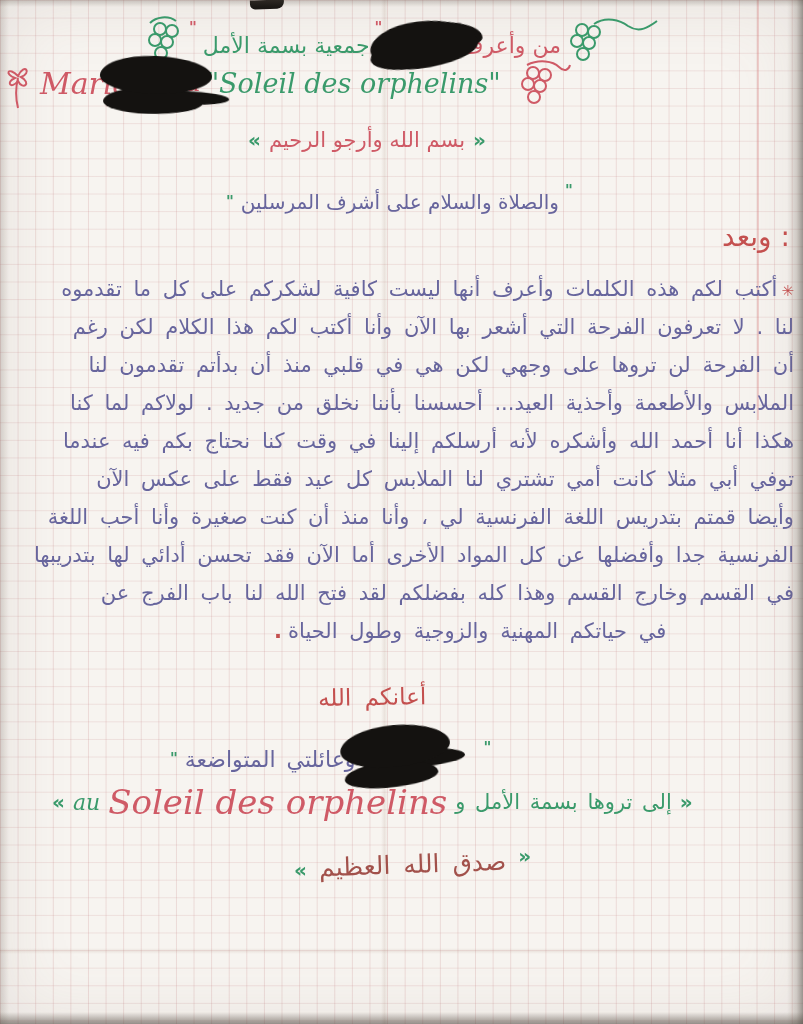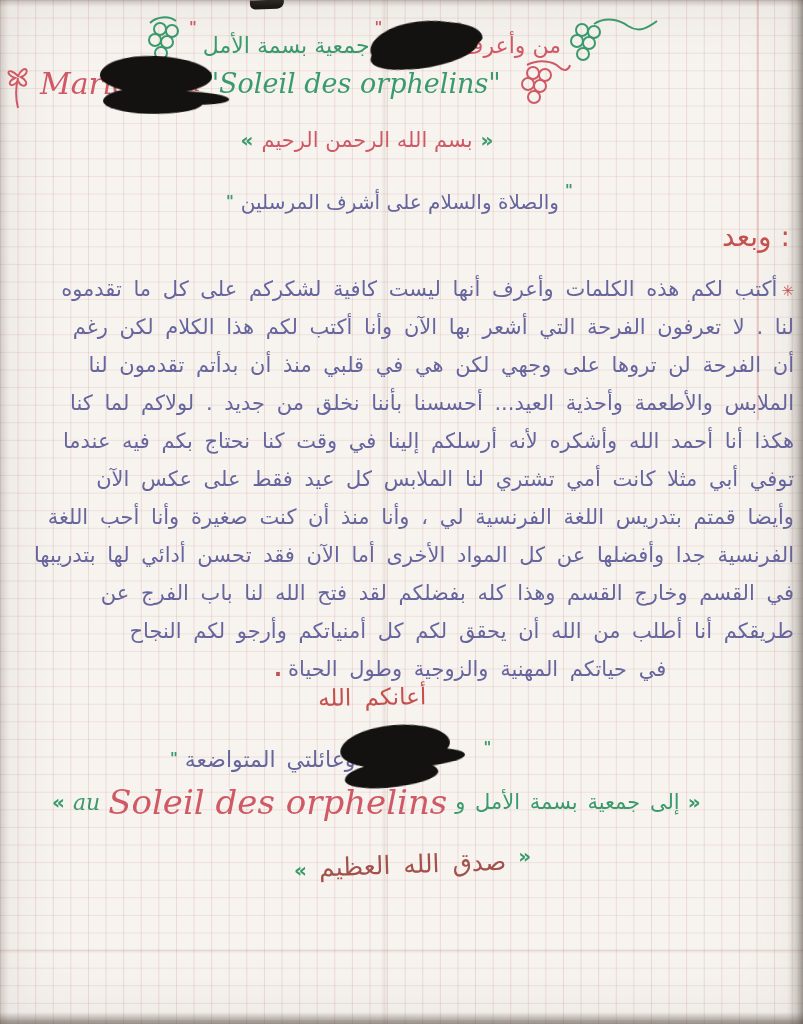--- a/index.html
+++ b/index.html
@@ -144,21 +144,21 @@
         <circle cx="21" cy="27" r="6"></circle>
           <circle cx="33" cy="29" r="6"></circle>
         <circle cx="27" cy="40" r="6"></circle>
       </g>
     </svg>
   </div>
   <div class="redact redact-2"></div>
 
   <div class="abs row bismillah">
     <span class="gmt green">«</span>
-    <span class="ar rose">بسم الله الرحمن الرحيم</span>
+    <span class="ar rose">بسم الله وأرجو الرحيم</span>
     <span class="gmt green">»</span>
   </div>
 
   <div class="abs row salat">
     <span class="q green">"</span>
     <span class="ar violet">والصلاة والسلام على أشرف المرسلين</span>
     <span class="q up green">"</span>
   </div>
 
   <div class="abs red waba3d">وبعد :</div>
@@ -166,39 +166,38 @@
   <div class="abs body-block">
     <div class="body-line"><span class="asterisk">✳</span><span>أكتب لكم هذه الكلمات وأعرف أنها ليست كافية لشكركم على كل ما تقدموه</span></div>
     <div class="body-line">لنا . لا تعرفون الفرحة التي أشعر بها الآن وأنا أكتب لكم هذا الكلام لكن رغم</div>
     <div class="body-line">أن الفرحة لن تروها على وجهي لكن هي في قلبي منذ أن بدأتم تقدمون لنا</div>
     <div class="body-line">الملابس والأطعمة وأحذية العيد... أحسسنا بأننا نخلق من جديد . لولاكم لما كنا</div>
     <div class="body-line">هكذا أنا أحمد الله وأشكره لأنه أرسلكم إلينا في وقت كنا نحتاج بكم فيه عندما</div>
     <div class="body-line">توفي أبي مثلا كانت أمي تشتري لنا الملابس كل عيد فقط على عكس الآن</div>
     <div class="body-line">وأيضا قمتم بتدريس اللغة الفرنسية لي ، وأنا منذ أن كنت صغيرة وأنا أحب اللغة</div>
     <div class="body-line">الفرنسية جدا وأفضلها عن كل المواد الأخرى أما الآن فقد تحسن أدائي لها بتدريبها</div>
     <div class="body-line">في القسم وخارج القسم وهذا كله بفضلكم لقد فتح الله لنا باب الفرج عن</div>
-    <div class="body-line">طريقكم أنا أطلب من الله أن يحقق لكم كل أمنياتكم وأرجو لكم النجاح</div>
     <div class="body-line last"><span>في حياتكم المهنية والزوجية وطول الحياة</span><span class="end-dot">.</span></div>
   </div>
 
   <div class="abs red dua">أعانكم الله</div>
 
   <div class="abs row regards">
     <span class="q green">"</span>
     <span class="ar">وعائلتي المتواضعة</span>
     <span class="spacer"></span>
     <span class="q up green">"</span>
   </div>
   <div class="redact redact-3"></div>
 
   <div class="abs row dest">
     <span class="gmt green">«</span>
     <span class="hand-lat green au">au</span>
     <span class="hand-lat rose fr">Soleil des orphelins</span>
-    <span class="ar green">إلى جمعية بسمة الأمل و</span>
+    <span class="ar green">إلى تروها بسمة الأمل و</span>
     <span class="gmt green">»</span>
   </div>
 
   <div class="abs row footer-line">
     <span class="gmt green" style="transform:translateY(6px)">«</span>
     <span class="ar maroon">صدق الله العظيم</span>
     <span class="gmt green" style="transform:translateY(-8px)">»</span>
   </div>
 
   <div class="edge-top"></div>

